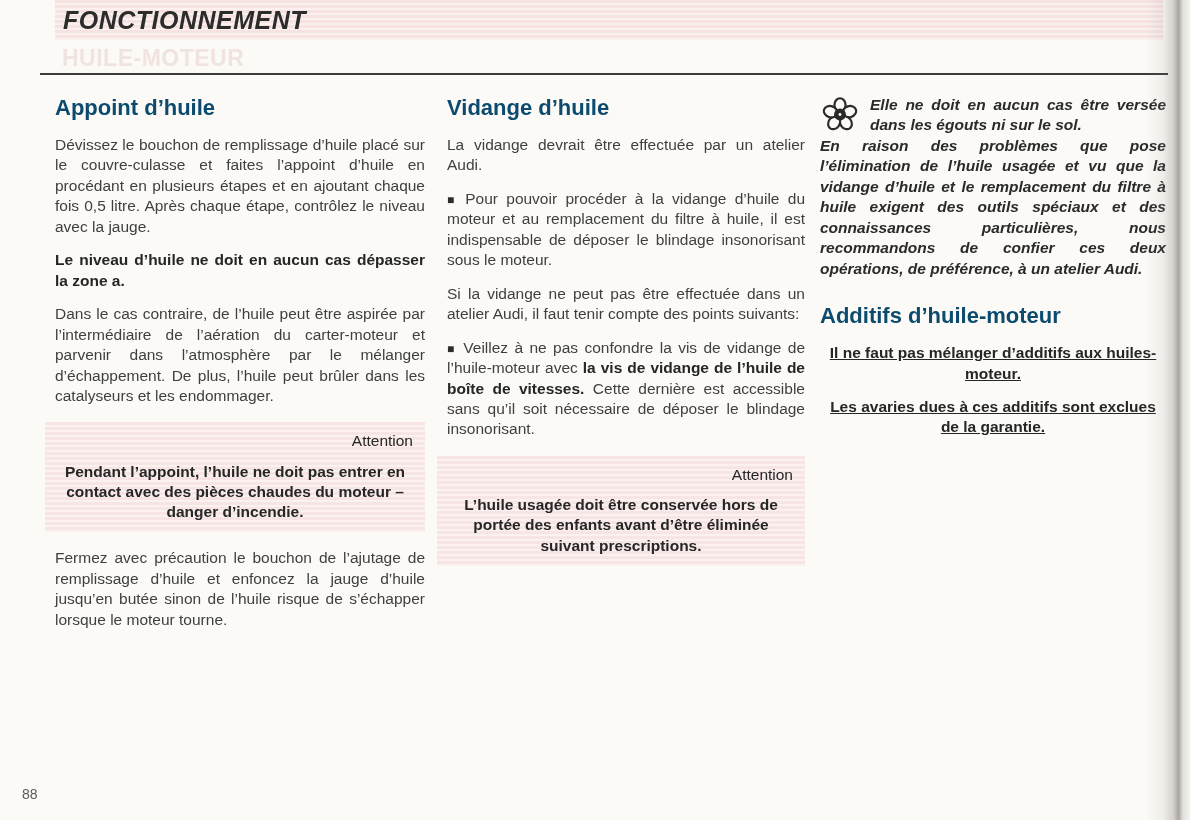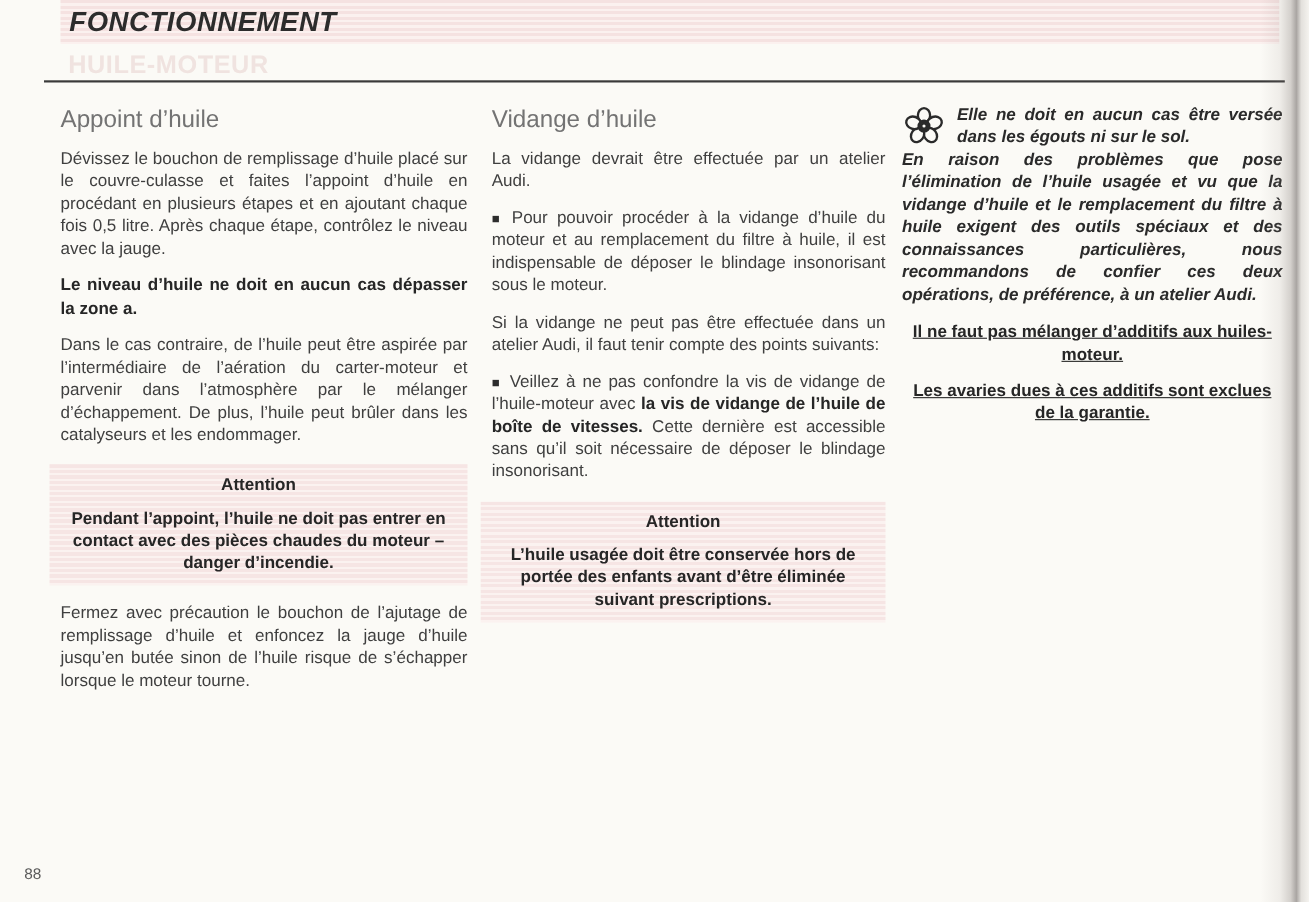--- a/index.html
+++ b/index.html
@@ -46,35 +46,35 @@
     position: absolute; left: 40px; top: 73px; width: 1128px; height: 2px;
     background: #3a3a3a;
   }
 
   .col { position: absolute; top: 95px; }
   .col1 { left: 55px;  width: 370px; }
   .col2 { left: 447px; width: 358px; }
   .col3 { left: 820px; width: 346px; }
 
   h2.section {
-    font-size: 22px; font-weight: normal; color: #737373;
+    font-size: 22px; font-weight: bold; color: #0c4a6e;
     margin: 0 0 14px 0;
   }
   .col p { margin: 0 0 13px 0; font-size: 15.5px; line-height: 1.32; text-align: justify; }
   .bold-p { font-weight: bold; color: #262626; }
   .bullet-sq { font-size: 12px; margin-right: 7px; color: #2c2c2c; }
 
   .attention {
     background: repeating-linear-gradient(180deg,
       #f6e5e4 0px, #f6e5e4 3px, #fbf2f0 3px, #fbf2f0 5px);
     padding: 9px 12px 10px 12px;
     margin: 16px 0 16px -10px;
   }
   .attention .att-title {
-    font-size: 15.5px; font-weight: bold; color: #262626; margin: 0 0 10px 0; text-align: center;
+    font-size: 15.5px; font-weight: normal; color: #262626; margin: 0 0 10px 0; text-align: right;
   }
   .attention .att-body {
     font-size: 15.5px; font-weight: bold; color: #262626; margin: 0; line-height: 1.3; text-align: center;
   }
 
   .eco-lead, .eco-body {
     font-weight: bold; font-style: italic; color: #2a2a2a;
   }
   .eco-lead { margin-bottom: 0 !important; }
   .eco-body { margin-top: 0 !important; }
@@ -135,19 +135,20 @@
           <ellipse cx="13.5" cy="28.6" rx="6.2" ry="7.6" transform="rotate(216 13.5 28.6)"></ellipse>
           <ellipse cx="9.5" cy="16.3" rx="6.2" ry="7.6" transform="rotate(288 9.5 16.3)"></ellipse>
         </g>
         <circle cx="20" cy="19.5" r="6.6" fill="#2a2a2a"></circle>
         <circle cx="20" cy="19.5" r="1.6" fill="#fbfaf6"></circle>
       </svg>
     </span>
     <span>Elle ne doit en aucun cas être versée dans les égouts ni sur le sol.</span>
   </p>
   <p class="eco-body">En raison des problèmes que pose l’élimination de l’huile usagée et vu que la vidange d’huile et le remplacement du filtre à huile exigent des outils spéciaux et des connaissances particulières, nous recommandons de confier ces deux opérations, de préférence, à un atelier Audi.</p>
+  <h2 class="section">Additifs d’huile-moteur</h2>
   <p class="bold-p">Il ne faut pas mélanger d’additifs aux huiles-moteur.</p>
   <p class="bold-p">Les avaries dues à ces additifs sont exclues de la garantie.</p>
 </div>
 
 <div class="page-number">88</div>
 
 <div class="page-edge"></div>
 
 </body></html>

